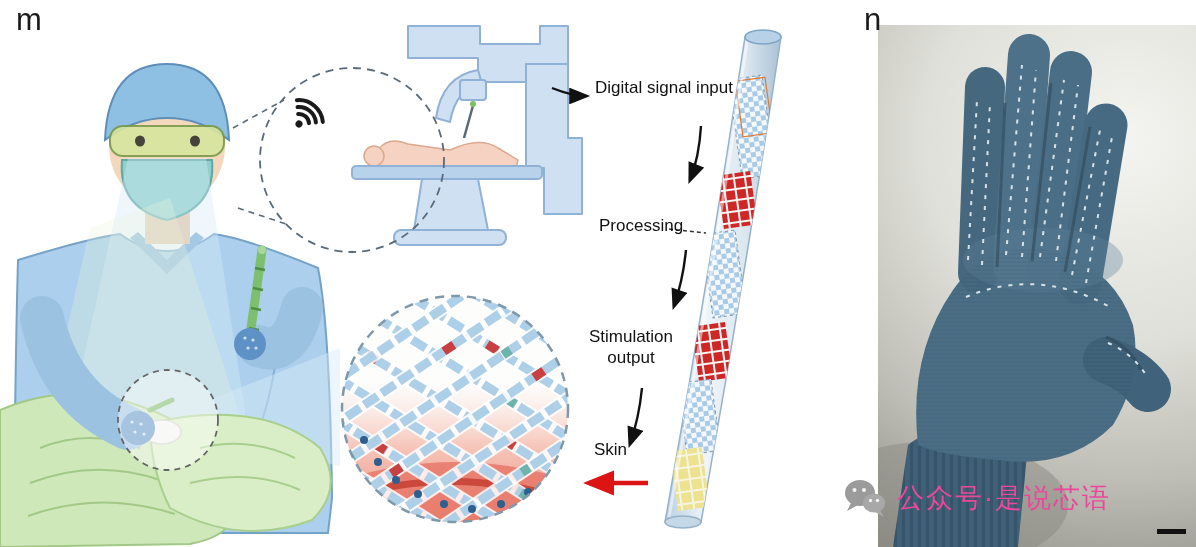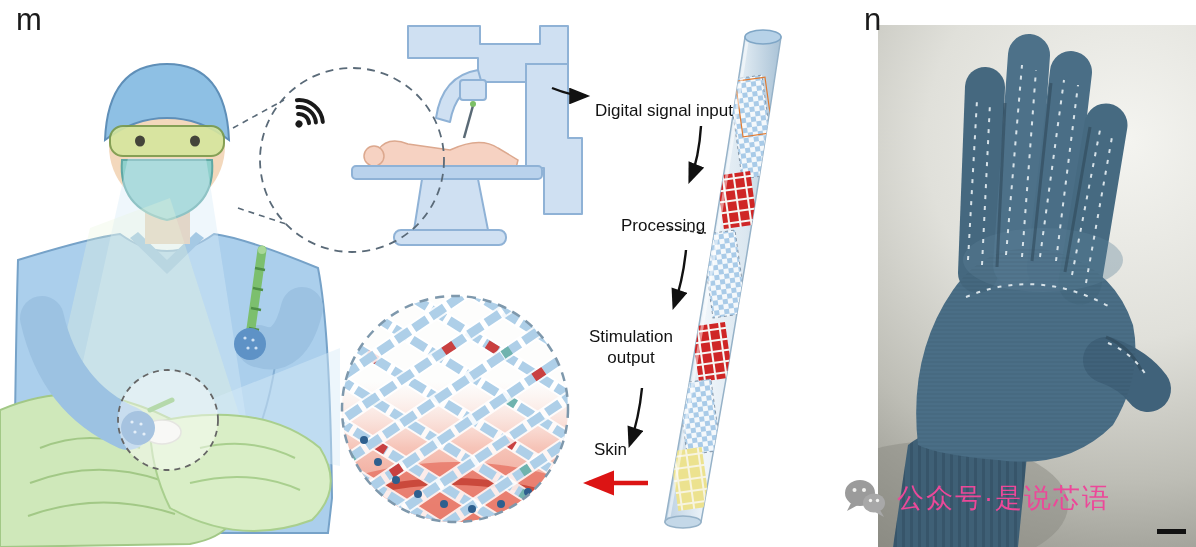--- a/index.html
+++ b/index.html
@@ -302,22 +302,22 @@
     </g>
 
     <path d="M552,88 Q572,96 586,96" stroke="#111" stroke-width="2.4" fill="none" marker-end="url(#mB)"></path>
     <path d="M701,126 Q699,158 690,180" stroke="#111" stroke-width="2.4" fill="none" marker-end="url(#mB)"></path>
     <path d="M686,250 Q683,280 674,306" stroke="#111" stroke-width="2.4" fill="none" marker-end="url(#mB)"></path>
     <path d="M642,388 Q639,418 630,444" stroke="#111" stroke-width="2.4" fill="none" marker-end="url(#mB)"></path>
     <path d="M669,229 L706,233" stroke="#333" stroke-width="1.6" stroke-dasharray="4 3" fill="none"></path>
     <path d="M648,483 L589,483" stroke="#dc1414" stroke-width="4.5" fill="none" marker-end="url(#mR)"></path>
   </svg>
 
-  <div class="abs flow-label" style="left:595px;top:101px;">Digital signal input</div>
-  <div class="abs flow-label" style="left:621px;top:216px;">Processing</div>
+  <div class="abs flow-label" style="left:595px;top:78px;">Digital signal input</div>
+  <div class="abs flow-label" style="left:599px;top:216px;">Processing</div>
   <div class="abs flow-label center" style="left:582px;top:327px;width:98px;">Stimulation output</div>
   <div class="abs flow-label" style="left:594px;top:440px;">Skin</div>
 
   <div class="abs watermark" style="left:843px;top:477px;">
     <svg width="44" height="42" viewBox="0 0 44 42">
       <ellipse cx="17" cy="16" rx="15" ry="13" fill="#9b9b9b"></ellipse>
       <path d="M8,26 L4,34 L15,28 Z" fill="#9b9b9b"></path>
       <circle cx="11.5" cy="13" r="2" fill="#f2f2f0"></circle>
         <circle cx="21" cy="13" r="2" fill="#f2f2f0"></circle>
       <ellipse cx="31" cy="26" rx="11" ry="9.5" fill="#a8a8a8"></ellipse>

